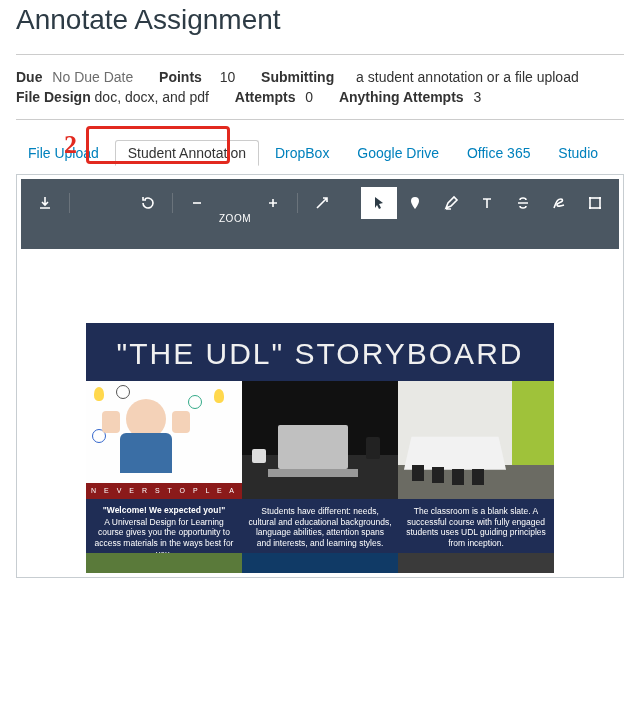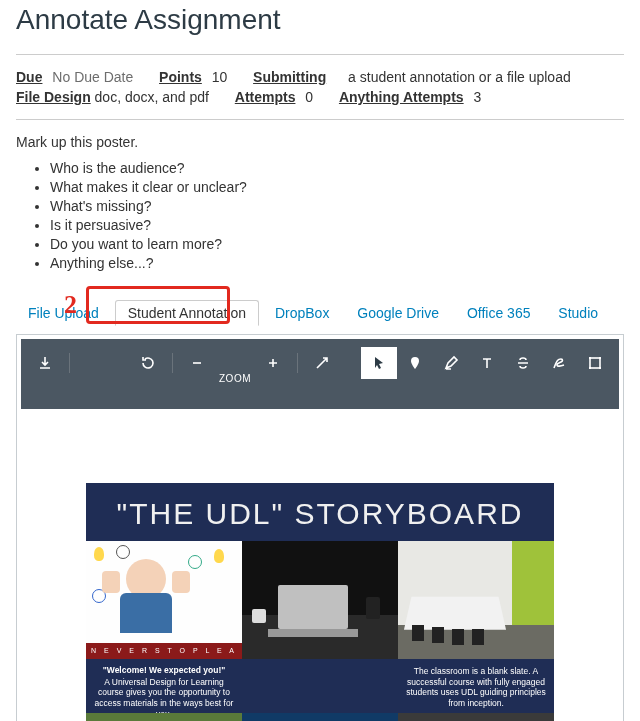--- a/index.html
+++ b/index.html
@@ -13,21 +13,21 @@
   .page { padding: 0 16px 16px 16px; }
   h1.title {
     font-weight: 300;
     font-size: 28px;
     color: #2d3b45;
     padding: 4px 0 18px 0;
     border-bottom: 1px solid #ccc;
   }
   .meta { padding: 14px 0 10px 0; border-bottom: 1px solid #ccc; }
   .meta-row { margin-bottom: 4px; }
-  .meta-label { font-weight: 700; color: #333; text-decoration: underline; }
+  .meta-label { font-weight: 700; color: #333; }
   .meta-val { color: #333; }
   .meta-gap { display: inline-block; width: 18px; }
   .muted { color: #6d6d6d; }
   .instr { padding: 14px 0 6px 0; color: #333; }
   ul.qs { list-style: disc; padding-left: 34px; margin-top: 10px; }
   ul.qs li { margin: 3px 0; color: #333; }
   .tabs { position: relative; padding: 4px 0 8px 0; margin-top: 16px; }
   .tab {
     display: inline-block;
     padding: 4px 12px;
@@ -151,48 +151,37 @@
 
 <div class="page">
   <h1 class="title">Annotate Assignment</h1>
 
   <div class="meta">
     <div class="meta-row">
       <span class="meta-label">Due</span>
       <span class="muted" style="margin-left:6px;">No Due Date</span>
       <span class="meta-gap"></span>
       <span class="meta-label">Points</span>
-      <span class="meta-val" style="margin-left:6px;">10</span>
+      <span class="meta-val" style="margin-left:14px;">10</span>
       <span class="meta-gap"></span>
       <span class="meta-label">Submitting</span>
       <span class="meta-val" style="margin-left:18px;">a student annotation or a file upload</span>
     </div>
     <div class="meta-row">
       <span class="meta-label">File Design</span>
       <span class="meta-val" style="">doc, docx, and pdf</span>
       <span class="meta-gap"></span>
       <span class="meta-label">Attempts</span>
       <span class="meta-val" style="margin-left:6px;">0</span>
       <span class="meta-gap"></span>
       <span class="meta-label">Anything Attempts</span>
       <span class="meta-val" style="margin-left:6px;">3</span>
     </div>
   </div>
 
-  <div class="instr">
-    <div>Mark up this poster.</div>
-    <ul class="qs">
-      <li>Who is the audience?</li>
-      <li>What makes it clear or unclear?</li>
-      <li>What's missing?</li>
-      <li>Is it persuasive?</li>
-      <li>Do you want to learn more?</li>
-      <li>Anything else...?</li>
-    </ul>
-  </div>
 
   <div class="tabs">
     <span class="tab">File Upload</span>
     <span class="tab active">Student Annotation</span>
     <span class="tab">DropBox</span>
     <span class="tab">Google Drive</span>
     <span class="tab">Office 365</span>
     <span class="tab">Studio</span>
     <div class="callout-box"></div>
     <div class="callout-num">2</div>
@@ -295,20 +284,24 @@
               <span>A Universal Design for Learning course gives you the opportunity to access materials in the ways best for you.</span>
             </div>
           </div>
           <div class="cell">
             <div class="cell-img img2">
               <div class="desk2"></div>
                 <div class="laptop"></div>
                 <div class="mug"></div>
                 <div class="phone"></div>
             </div>
+            <div class="cap">
+              <span class="cap-title"></span>
+              <span>Students have different: needs, cultural and educational backgrounds, language abilities, attention spans and interests, and learning styles.</span>
+            </div>
           </div>
           <div class="cell">
             <div class="cell-img img3">
               <div class="room-wall"></div>
                 <div class="room-floor"></div>
                 <div class="table3"></div>
               <div class="chair" style="left:14px; bottom:18px;"></div>
               <div class="chair" style="left:34px; bottom:16px;"></div>
               <div class="chair" style="left:54px; bottom:14px;"></div>
               <div class="chair" style="left:74px; bottom:14px;"></div>

